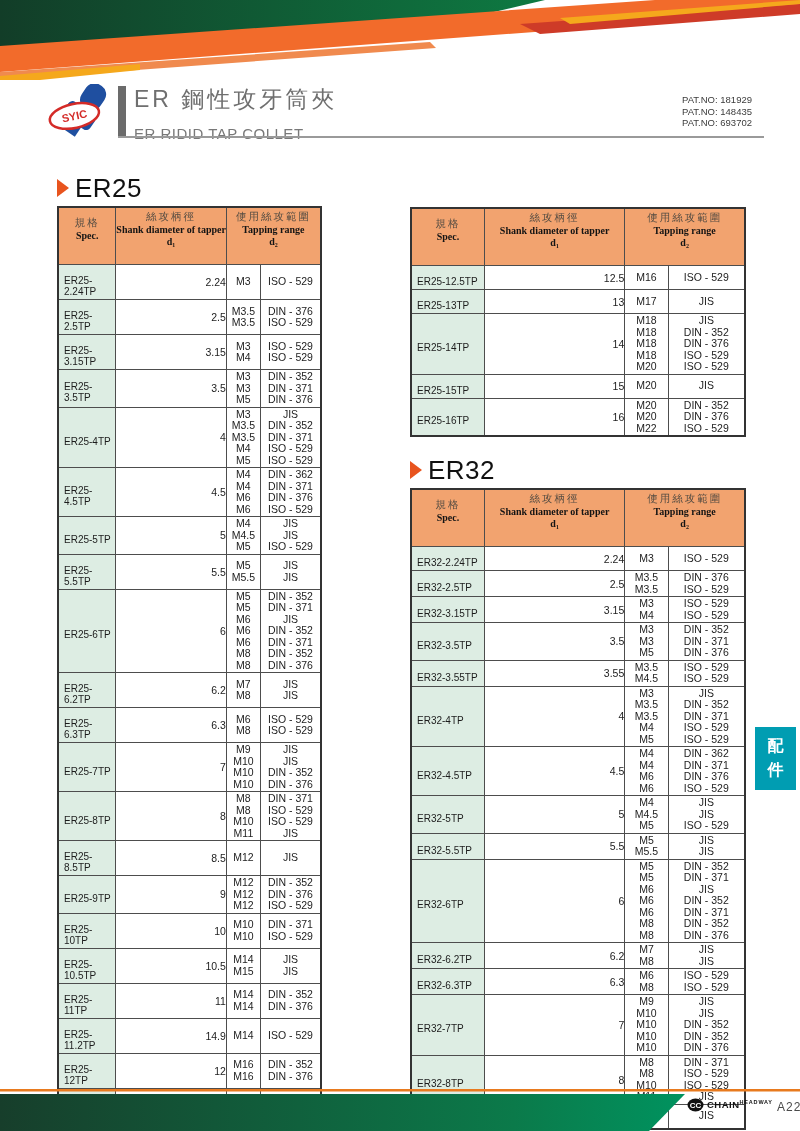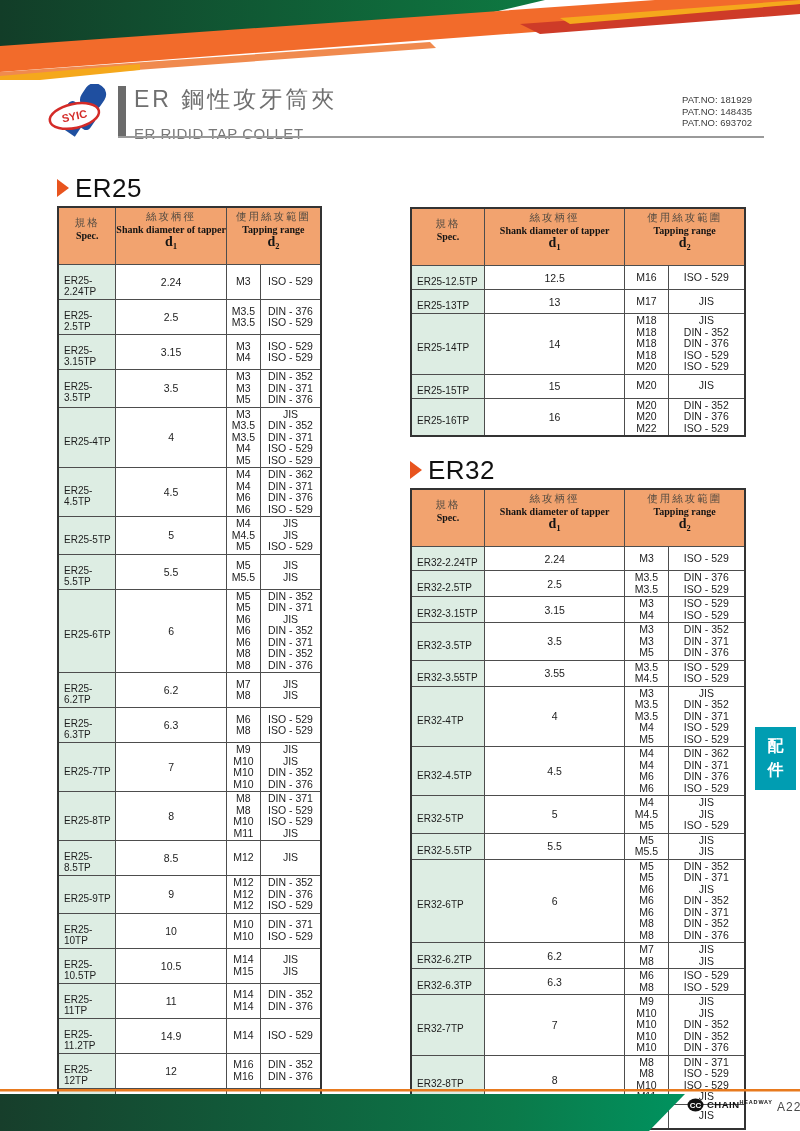--- a/index.html
+++ b/index.html
@@ -25,23 +25,23 @@
   .sec-heading { display:flex; align-items:center; height:28px; margin-bottom:4px; }
   .sec-heading.mid { margin-top:19px; }
   .tri { width:0; height:0; border-left:12px solid #E8541E; border-top:9px solid transparent; border-bottom:9px solid transparent; margin-right:6px; }
   .sec-title { font-size:26px; color:#111; letter-spacing:0.5px; }
   
   table.spec-table { width:100%; border-collapse:collapse; table-layout:fixed; border:2px solid #333; font-size:10.5px; }
   .spec-table th, .spec-table td { border:1px solid #4d4d4d; vertical-align:middle; }
   .spec-table thead th { background:#F2A36F; text-align:center; padding:2px 0 16px;font-family:Liberation Serif, serif; }
   th .zh { display:block; font-size:10.5px; font-weight:normal; color:#554c42; letter-spacing:2px; line-height:13px; }
   th .en { display:block; font-size:10px; font-weight:bold; color:#141414; line-height:13px; white-space:nowrap; }
-  th .dd { display:block; font-size:14px; font-weight:bold; color:#141414; line-height:12px; }
+  th .dd { display:block; font-size:10px; font-weight:bold; color:#141414; line-height:12px; }
   td.spec { background:#DDEDE3; padding:10px 2px 2px 5px; font-size:10px; text-align:left; }
-  td.d1   { text-align:center; padding:1px 0; }
+  td.d1   { text-align:right; padding:1px 0; }
   td.m, td.std { text-align:center; padding:1px 0; }
   td .line { line-height:11.5px; }
   
   .side-tab { position:absolute; right:4px; top:727px; width:41px; height:63px; background:#009DB2;
     display:flex; flex-direction:column; align-items:center; justify-content:center; gap:3px;
     color:#fff; font-size:16px; font-weight:bold; }
   
   .footer-svg { position:absolute; left:0; bottom:0; }
   .footer-brand { position:absolute; left:687px; top:1098px; display:flex; align-items:center; gap:3px;text-align:right; }
   .brand-text { display:flex; flex-direction:row; line-height:1; }

